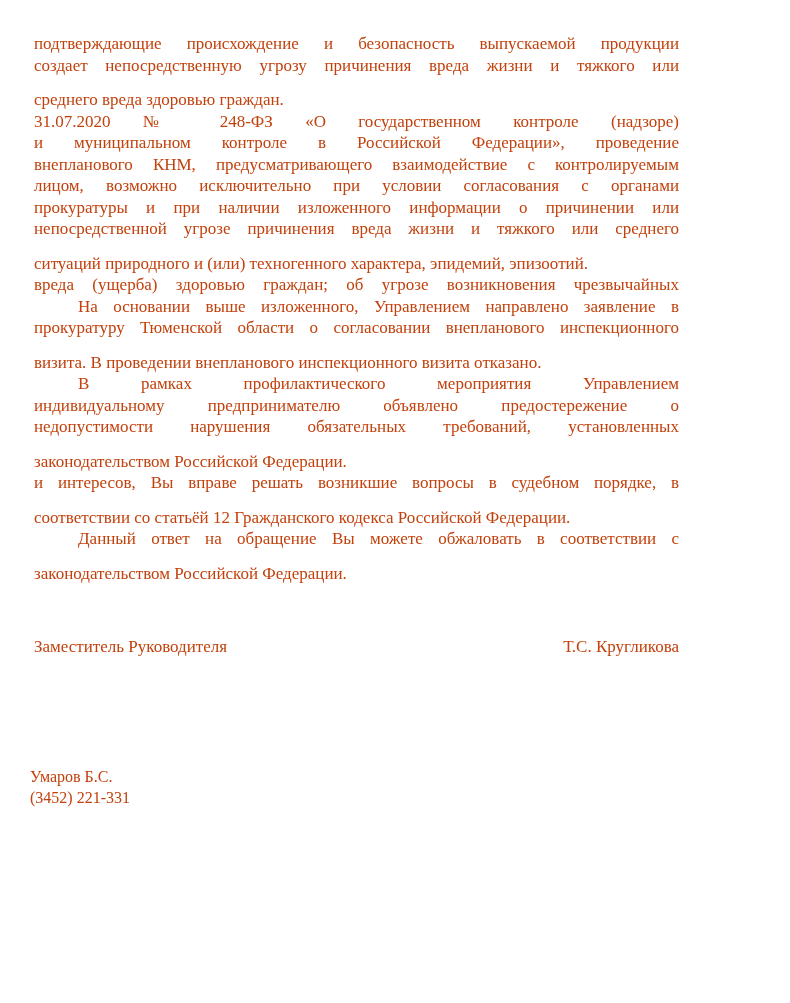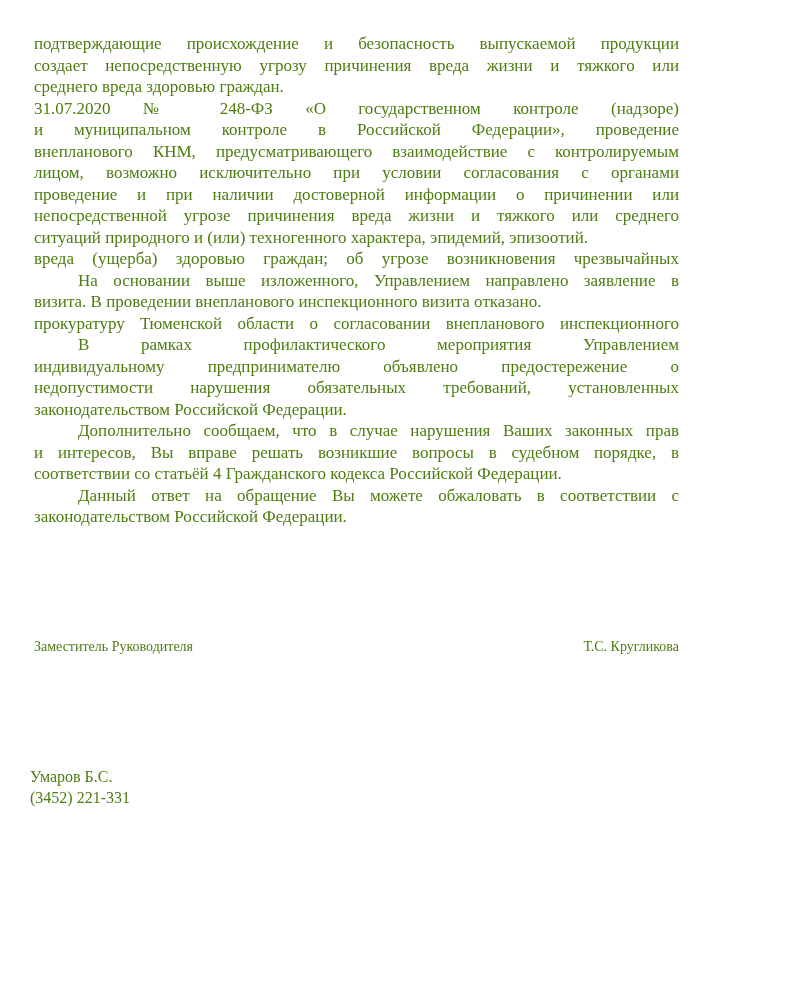--- a/index.html
+++ b/index.html
@@ -5,52 +5,53 @@
   html, body {
     margin: 0;
     padding: 0;
     background: #ffffff;
   }
   .page {
     position: relative;
     width: 790px;
     height: 1003px;
     background: #ffffff;
-    color: #4d7c0f;
+    color: #c2410c;
     font-family: "Liberation Serif", "DejaVu Serif", serif;
     overflow: hidden;
   }
   .content {
     position: absolute;
     left: 34px;
     top: 33px;
     width: 645px;
     font-size: 17px;
     line-height: 21.5px;
   }
   .line {
     text-align: justify;
     text-align-last: justify;
     white-space: normal;
   }
   .line.last {
     text-align-last: left;
+    margin-top: 13px;
   }
   .line.indent {
     text-indent: 44px;
   }
   .signature {
     position: absolute;
     left: 34px;
     top: 636px;
     width: 645px;
     display: flex;
     justify-content: space-between;
     align-items: baseline;
-    font-size: 14px;
+    font-size: 17px;
     line-height: 21.5px;
   }
   .footer {
     position: absolute;
     left: 30px;
     top: 766px;
     font-size: 16px;
     line-height: 21px;
   }
 </style>
@@ -60,34 +61,33 @@
 <div class="page">
 
   <div class="content" id="letter-body">
       <div class="line">подтверждающие происхождение и безопасность выпускаемой продукции</div>
       <div class="line">создает непосредственную угрозу причинения вреда жизни и тяжкого или</div>
       <div class="line last">среднего вреда  здоровью граждан.</div>
       <div class="line">31.07.2020 № 248-ФЗ «О государственном контроле (надзоре)</div>
       <div class="line">и муниципальном контроле в Российской Федерации», проведение</div>
       <div class="line">внепланового КНМ, предусматривающего взаимодействие с контролируемым</div>
       <div class="line">лицом, возможно исключительно при условии согласования с органами</div>
-      <div class="line">проведение и при наличии достоверной информации о причинении или</div>
+      <div class="line">прокуратуры и при наличии изложенного информации о причинении или</div>
       <div class="line">непосредственной угрозе причинения вреда жизни и тяжкого или среднего</div>
       <div class="line last">ситуаций природного и (или) техногенного характера, эпидемий, эпизоотий.</div>
       <div class="line">вреда (ущерба) здоровью граждан; об угрозе возникновения чрезвычайных</div>
       <div class="line indent">На основании выше изложенного, Управлением направлено заявление  в</div>
+      <div class="line">прокуратуру Тюменской области о согласовании внепланового инспекционного</div>
       <div class="line last">визита. В проведении внепланового инспекционного визита отказано.</div>
-      <div class="line">прокуратуру Тюменской области о согласовании внепланового инспекционного</div>
       <div class="line indent">В рамках профилактического мероприятия Управлением</div>
       <div class="line">индивидуальному предпринимателю объявлено предостережение о</div>
       <div class="line">недопустимости нарушения обязательных требований, установленных</div>
       <div class="line last">законодательством Российской Федерации.</div>
-      <div class="line indent">Дополнительно сообщаем, что в случае нарушения Ваших законных прав</div>
       <div class="line">и интересов, Вы вправе решать возникшие вопросы в судебном порядке, в</div>
-      <div class="line last">соответствии со статьёй 4 Гражданского кодекса Российской Федерации.</div>
+      <div class="line last">соответствии со статьёй 12 Гражданского кодекса Российской Федерации.</div>
       <div class="line indent">Данный ответ на обращение Вы можете обжаловать в соответствии с</div>
       <div class="line last">законодательством Российской Федерации.</div>
     </div>
 
   <div class="signature">
     <span>Заместитель Руководителя</span>
     <span>Т.С. Кругликова</span>
   </div>
 
   <div class="footer">

